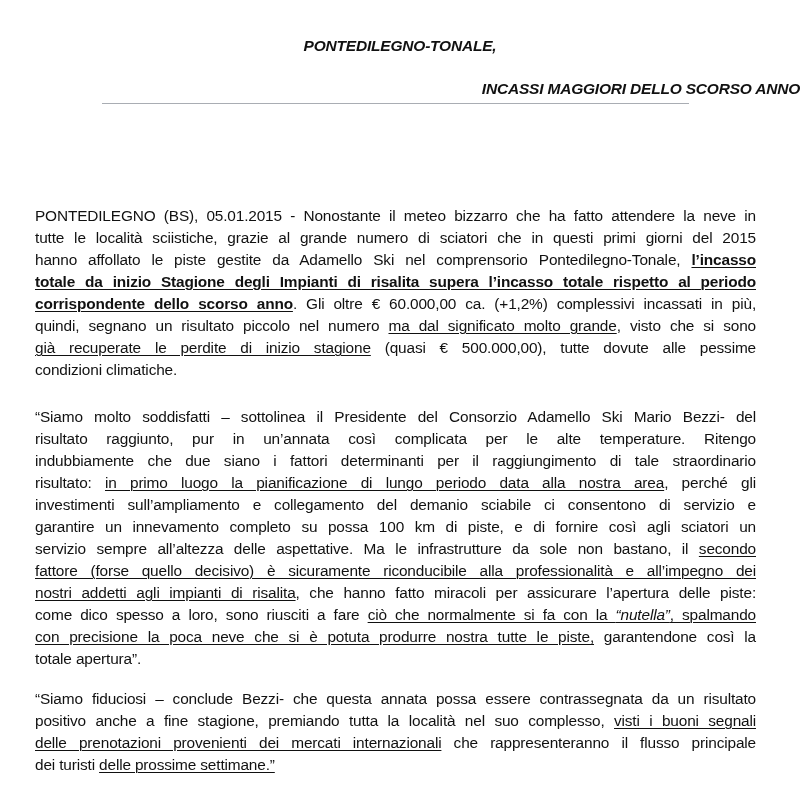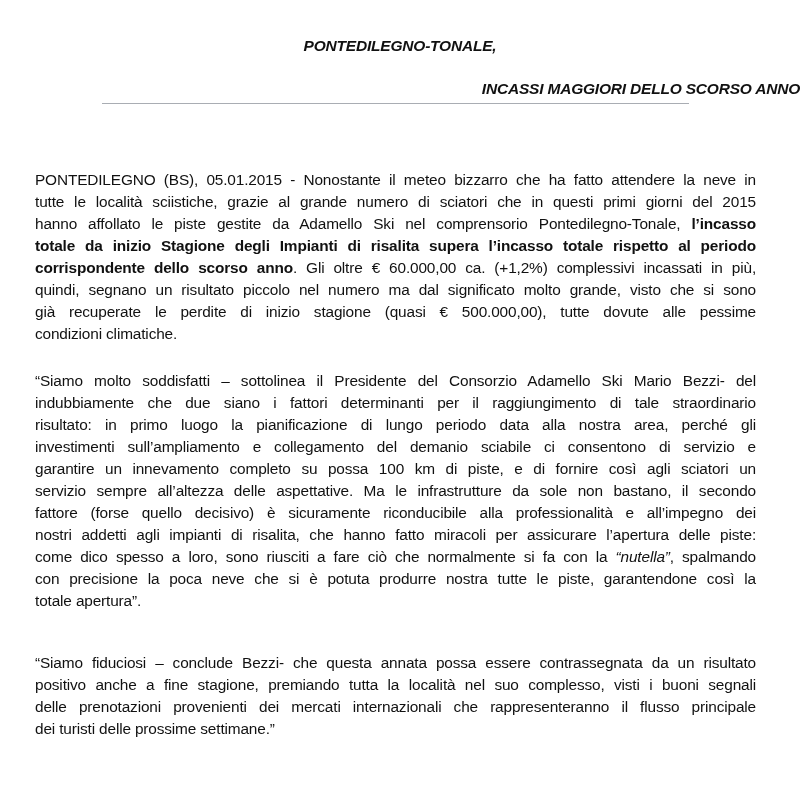--- a/index.html
+++ b/index.html
@@ -32,20 +32,21 @@
     left: 102px;
     top: 103px;
     width: 587px;
     height: 0;
     border-top: 1.5px solid #a9adb3;
   }
   .para {
     position: absolute;
     left: 35px;
     width: 721px;
+    margin-top: 36px;
   }
   #para-1 { top: 169px; }
   #para-2 { top: 370px; }
   #para-3 { top: 652px; }
   .line {
     display: block;
     height: 22px;
     line-height: 22px;
     font-size: 15.4px;
     white-space: nowrap;
@@ -53,20 +54,21 @@
     word-spacing: 0px;
   }
   .line.just {
     text-align: justify;
     text-align-last: justify;
     white-space: normal;
   }
   .seg.b { font-weight: bold; }
   .seg.i { font-style: italic; }
   .seg.u {
+    text-decoration: underline;
     text-decoration-thickness: 1px;
     text-underline-offset: 2px;
   }
 </style>
 </head>
 <body>
 
 <div>
   <div id="title-1" class="title">PONTEDILEGNO-TONALE,</div>
   <div id="title-2" class="title">INCASSI MAGGIORI DELLO SCORSO ANNO</div>
@@ -77,20 +79,21 @@
       <div class="line just"><span class="seg">tutte le località sciistiche, grazie al grande numero di sciatori che in questi primi giorni del 2015</span></div>
       <div class="line just"><span class="seg">hanno affollato le piste gestite da Adamello Ski nel comprensorio Pontedilegno-Tonale, </span><span class="seg b u">l’incasso</span></div>
       <div class="line just"><span class="seg b u">totale da inizio Stagione degli Impianti di risalita supera l’incasso totale rispetto al periodo</span></div>
       <div class="line just"><span class="seg b u">corrispondente dello scorso anno</span><span class="seg">.  Gli oltre € 60.000,00 ca.  (+1,2%) complessivi incassati in più,</span></div>
       <div class="line just"><span class="seg">quindi,  segnano un risultato piccolo nel numero </span><span class="seg u">ma dal significato molto grande</span><span class="seg">,  visto che si sono</span></div>
       <div class="line just"><span class="seg u">già recuperate le perdite di inizio stagione</span><span class="seg"> (quasi € 500.000,00), tutte dovute alle pessime</span></div>
       <div class="line"><span class="seg">condizioni climatiche.</span></div>
     </div>
   <div id="para-2" class="para">
       <div class="line just"><span class="seg">“Siamo molto soddisfatti – sottolinea il Presidente del Consorzio Adamello Ski Mario Bezzi- del</span></div>
+      <div class="line just"><span class="seg">risultato raggiunto, pur in un’annata così complicata per le alte temperature. Ritengo</span></div>
       <div class="line just"><span class="seg">indubbiamente che due siano i fattori determinanti per il raggiungimento di tale straordinario</span></div>
       <div class="line just"><span class="seg">risultato: </span><span class="seg u">in primo luogo la pianificazione di lungo periodo data alla nostra area</span><span class="seg">, perché gli</span></div>
       <div class="line just"><span class="seg">investimenti sull’ampliamento e collegamento del demanio sciabile ci consentono di servizio e</span></div>
       <div class="line just"><span class="seg">garantire un innevamento completo su possa 100 km di piste, e di fornire così agli sciatori un</span></div>
       <div class="line just"><span class="seg">servizio sempre all’altezza delle aspettative. Ma le infrastrutture da sole non bastano, il </span><span class="seg u">secondo</span></div>
       <div class="line just"><span class="seg u">fattore (forse quello decisivo) è sicuramente riconducibile alla professionalità e all’impegno dei</span></div>
       <div class="line just"><span class="seg u">nostri addetti agli impianti di risalita</span><span class="seg">, che hanno fatto miracoli per assicurare l’apertura delle piste:</span></div>
       <div class="line just"><span class="seg">come dico spesso a loro, sono riusciti a fare </span><span class="seg u">ciò che normalmente si fa con la </span><span class="seg i u">“nutella”</span><span class="seg u">, spalmando</span></div>
       <div class="line just"><span class="seg u">con precisione la poca neve che si è potuta produrre nostra tutte le piste,</span><span class="seg">  garantendone così la</span></div>
       <div class="line"><span class="seg">totale apertura”.</span></div>

